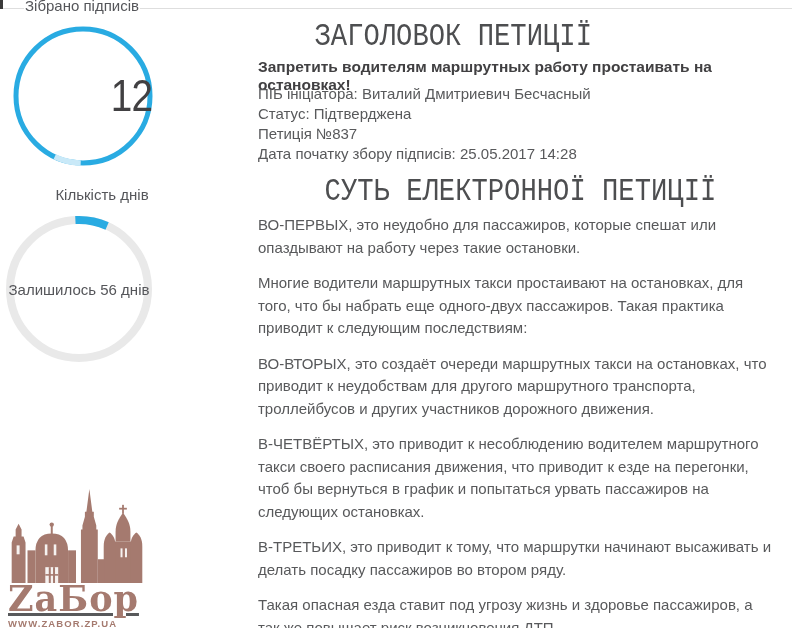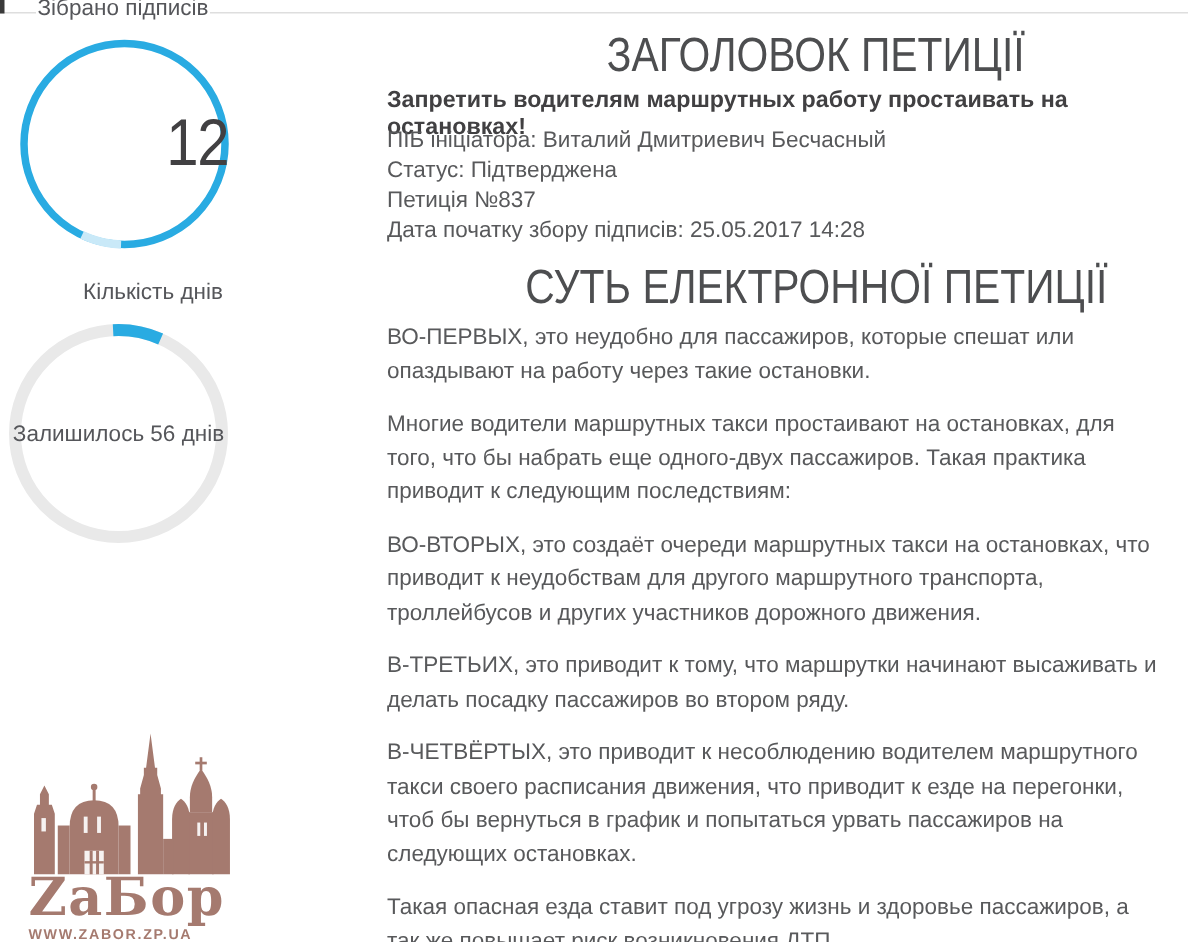--- a/index.html
+++ b/index.html
@@ -29,34 +29,34 @@
     font-size:15px;color:#55565a;padding-left:20px;
   }
   .ring2{position:absolute;left:3px;top:213px;width:152px;height:152px;}
   .days-remaining{
     position:absolute;left:3px;top:213px;width:152px;height:152px;
     display:flex;align-items:center;justify-content:center;
     font-size:15px;color:#55565a;
   }
 
   
-  .logo{position:absolute;left:19px;top:488px;width:140px;cursor:pointer;}
+  .logo{position:absolute;left:8px;top:488px;width:140px;cursor:pointer;text-decoration:underline;}
   .logo-sky{display:block;width:136px;height:95px;}
   .logo-name{
     font-family:"DejaVu Serif",serif;font-weight:bold;
     font-size:35px;line-height:36px;color:#a57a6f;letter-spacing:1px;margin-top:-2px;
   }
   .logo-url{
     font-size:9.5px;font-weight:bold;color:#a57a6f;letter-spacing:1.1px;margin-top:1px;
   }
 
   
   .h-big{
-    position:absolute;left:290px;width:508px;text-align:center;
-    font-size:32px;color:#4d4e50;font-weight:400;white-space:nowrap;
+    position:absolute;left:290px;width:508px;
+    font-size:32px;color:#4d4e50;font-weight:400;white-space:nowrap;font-family:Liberation Mono, monospace;
   }
   .h-big .cond{display:inline-block;transform:scaleX(.85);}
   .h1{top:18px;}
   .h2{top:173px;}
   .petition-title{
     position:absolute;left:258px;top:58px;width:520px;
     font-size:15.5px;font-weight:bold;color:#414042;
   }
   .info-block{
     position:absolute;left:258px;top:84px;width:520px;
@@ -139,16 +139,16 @@
     <p>Петиція №837</p>
     <p>Дата початку збору підписів: 25.05.2017 14:28</p>
   </div>
 
 <div class="h-big h2"><span class="cond">СУТЬ ЕЛЕКТРОННОЇ ПЕТИЦІЇ</span></div>
 
 <div class="paragraphs">
     <p>ВО-ПЕРВЫХ, это неудобно для пассажиров, которые спешат или опаздывают на работу через такие остановки.</p>
     <p>Многие водители маршрутных такси простаивают на остановках, для того, что бы набрать еще одного-двух пассажиров. Такая практика приводит к следующим последствиям:</p>
     <p>ВО-ВТОРЫХ, это создаёт очереди маршрутных такси на остановках, что приводит к неудобствам для другого маршрутного транспорта, троллейбусов и других участников дорожного движения.</p>
+    <p>В-ЧЕТВЁРТЫХ, это приводит к несоблюдению водителем маршрутного такси своего расписания движения, что приводит к езде на перегонки, чтоб бы вернуться в график и попытаться урвать пассажиров на следующих остановках.</p>
     <p>В-ТРЕТЬИХ, это приводит к тому, что маршрутки начинают высаживать и делать посадку пассажиров во втором ряду.</p>
-    <p>В-ЧЕТВЁРТЫХ, это приводит к несоблюдению водителем маршрутного такси своего расписания движения, что приводит к езде на перегонки, чтоб бы вернуться в график и попытаться урвать пассажиров на следующих остановках.</p>
     <p>Такая опасная езда ставит под угрозу жизнь и здоровье пассажиров, а так же повышает риск возникновения ДТП.</p>
   </div>
 
 </body></html>

